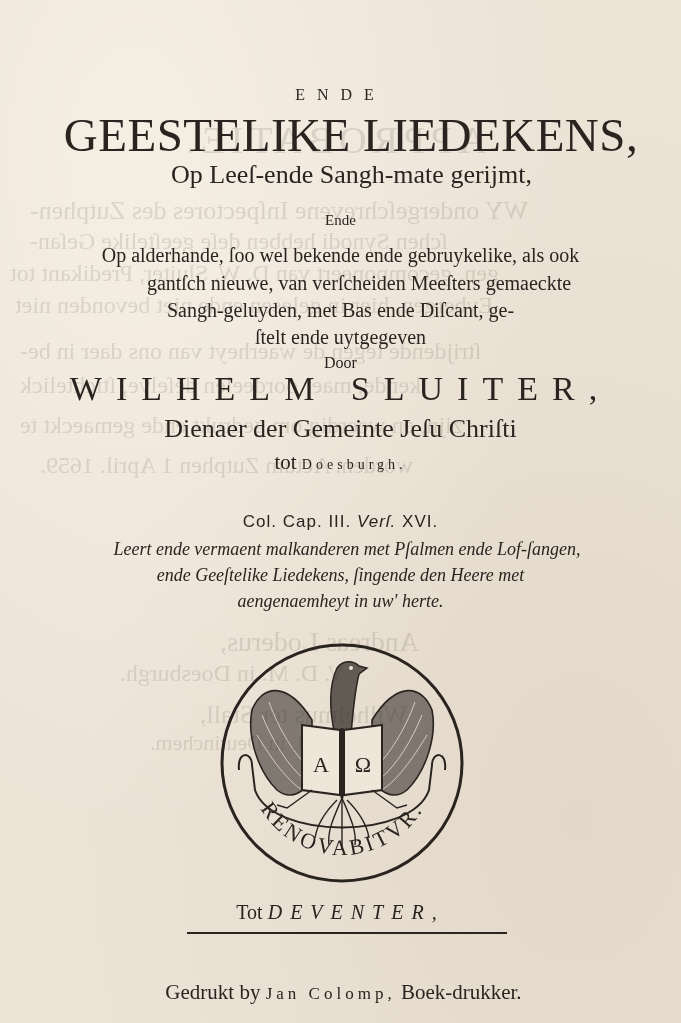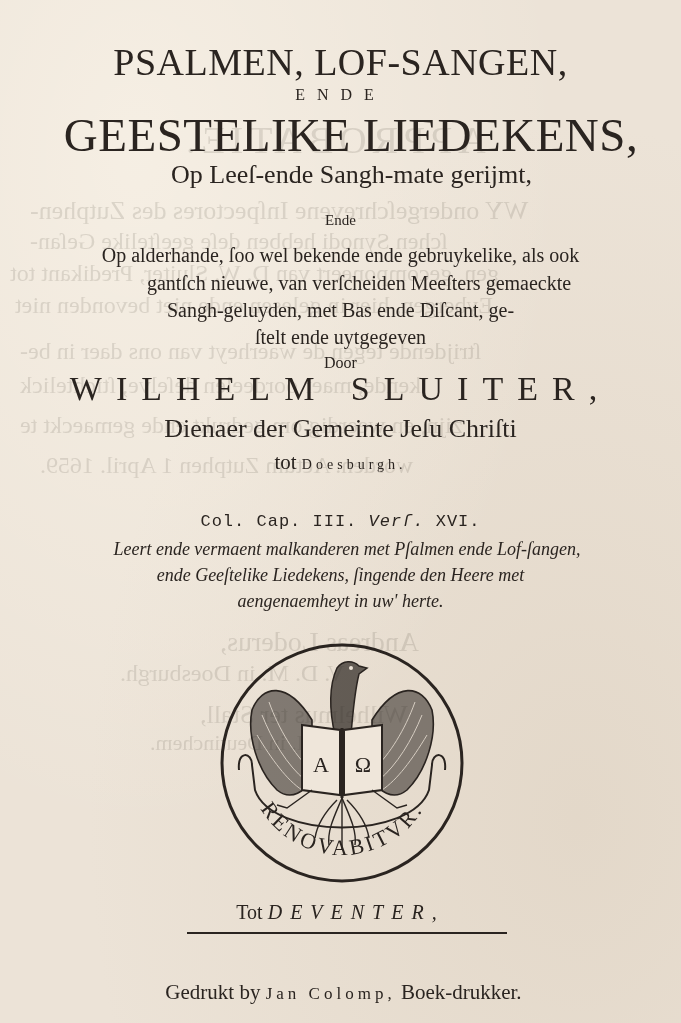--- a/index.html
+++ b/index.html
@@ -28,21 +28,21 @@
     .title2 { top: 108px; font-size: 47px; letter-spacing: 0.5px; font-family: "Liberation Serif", serif; font-weight: normal; padding-left: 21px; }
     .subtitle { top: 160px; font-size: 26px; font-family: "Liberation Serif", serif; padding-left: 22px; }
     .ende-small { top: 212px; font-size: 15px; font-family: "Liberation Serif", serif; }
     .para { font-size: 20px; font-family: "Liberation Serif", serif; }
     .p1 { top: 244px; } .p2 { top: 272px; padding-left: 37px; } .p3 { top: 299px; } .p4 { top: 326px; }
     .door { top: 354px; font-size: 16px; font-family: "Liberation Serif", serif; }
     .author { top: 370px; font-size: 34px; letter-spacing: 14px; font-family: "Liberation Serif", serif; text-align: center; }
     .role { top: 414px; font-size: 26px; font-family: "Liberation Serif", serif; }
     .place { top: 450px; font-size: 21px; font-family: "Liberation Serif", serif; }
     .place .sc { font-size: 14px; letter-spacing: 4px; }
-    .ref { top: 512px; font-size: 17px; font-family: Liberation Mono, monospace; letter-spacing: 1px; }
+    .ref { top: 512px; font-size: 17px; font-family: Liberation Sans, sans-serif; letter-spacing: 1px; }
     .ref i { font-size: 17px; }
     .quote { font-size: 18px; font-style: italic; font-family: "Liberation Serif", serif; }
     .q1 { top: 539px; padding-left: 13px; } .q2 { top: 565px; } .q3 { top: 591px; }
 
     .emblem { position: absolute; left: 217px; top: 640px; width: 250px; height: 245px; }
 
     .city { top: 901px; font-size: 20px; font-family: "Liberation Serif", serif; }
     .city i { letter-spacing: 8px; }
     .rule { position: absolute; left: 187px; width: 320px; top: 932px; height: 2px; background: #2a2420; }
     .printer { top: 980px; font-size: 21px; font-family: "Liberation Serif", serif; margin-left: 6px; }
@@ -61,21 +61,20 @@
   <div class="bleed" style="top:292px;left:15px;font-size:24px;">Eybergen, hier in gelesen ende niet bevonden niet</div>
   <div class="bleed" style="top:338px;left:20px;font-size:24px;">ſtrijdende tegen de waerheyt van ons daer in be-</div>
   <div class="bleed" style="top:372px;left:20px;font-size:24px;">kende, maer oordeelen deſelve, ſtichtelick</div>
   <div class="bleed" style="top:412px;left:20px;font-size:24px;">zijn, en weerdig om gedrukt ende gemaeckt te</div>
   <div class="bleed" style="top:452px;left:40px;font-size:24px;">worden. Actum Zutphen 1 April. 1659.</div>
   <div class="bleed" style="top:626px;left:220px;font-size:28px;">Andreas Loderus,</div>
   <div class="bleed" style="top:660px;left:120px;font-size:24px;">V. D. M. in Doesburgh.</div>
   <div class="bleed" style="top:700px;left:200px;font-size:26px;">Wilhelmus ter Stall,</div>
   <div class="bleed" style="top:730px;left:150px;font-size:22px;">V. D. M. in Deutinchem.</div>
 
-  <div class="line title1">PSALMEN, LOF-SANGEN,</div>
   <div class="line ende-spaced">ENDE</div>
   <div class="line title2">GEESTELIKE LIEDEKENS,</div>
   <div class="line subtitle">Op Leeſ-ende Sangh-mate gerijmt,</div>
 
   <div class="line ende-small">Ende</div>
 
   <div class="line para p1">Op alderhande, ſoo wel bekende ende gebruykelike, als ook</div>
   <div class="line para p2">gantſch nieuwe, van verſcheiden Meeſters gemaeckte</div>
   <div class="line para p3">Sangh-geluyden, met Bas ende Diſcant, ge-</div>
   <div class="line para p4">ſtelt ende uytgegeven</div>

